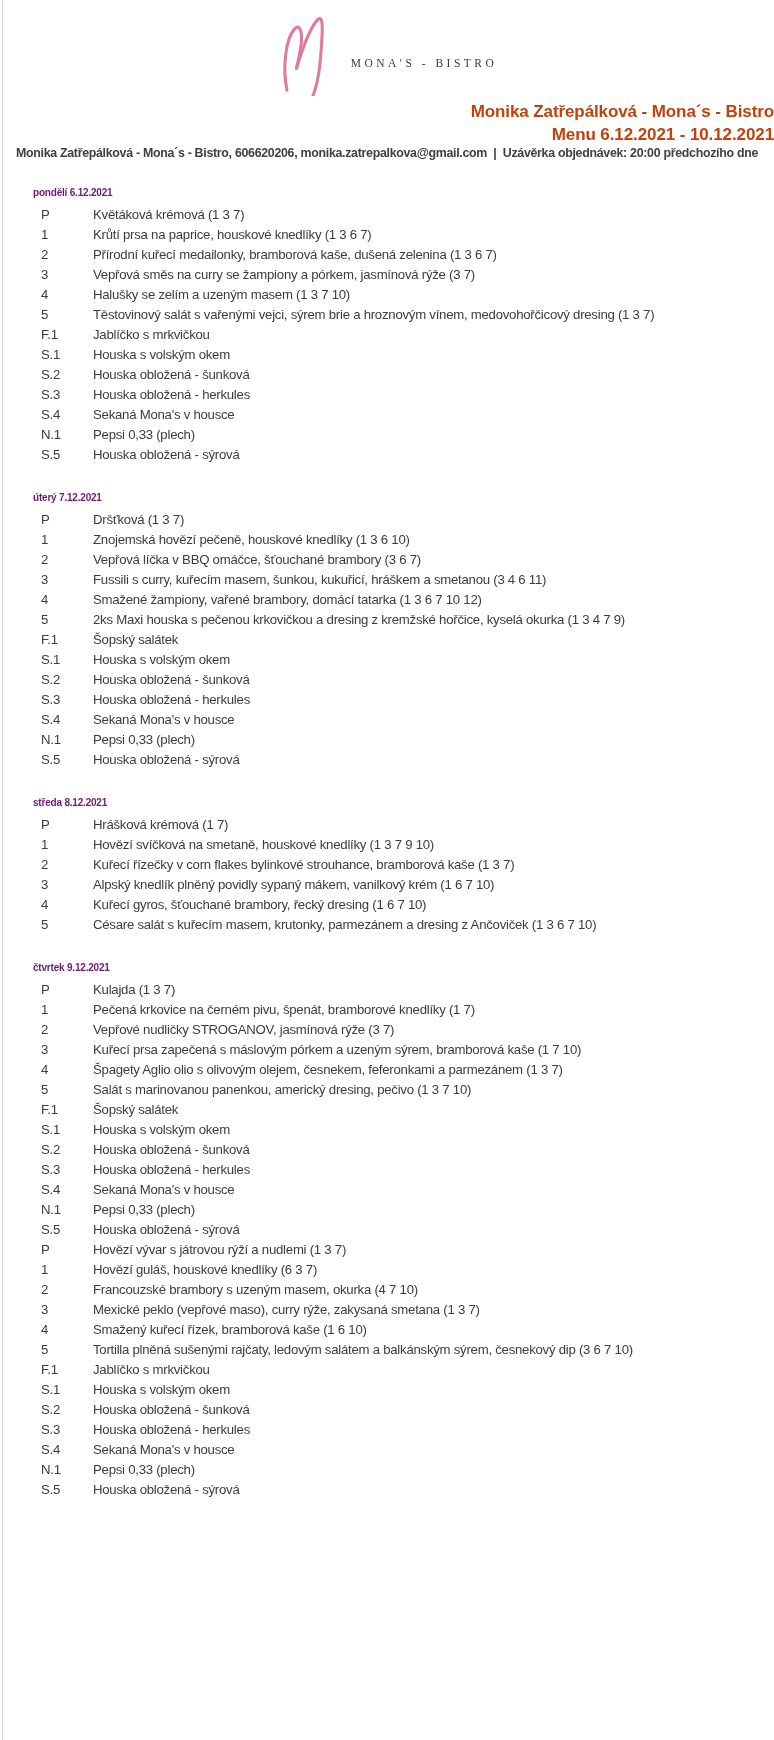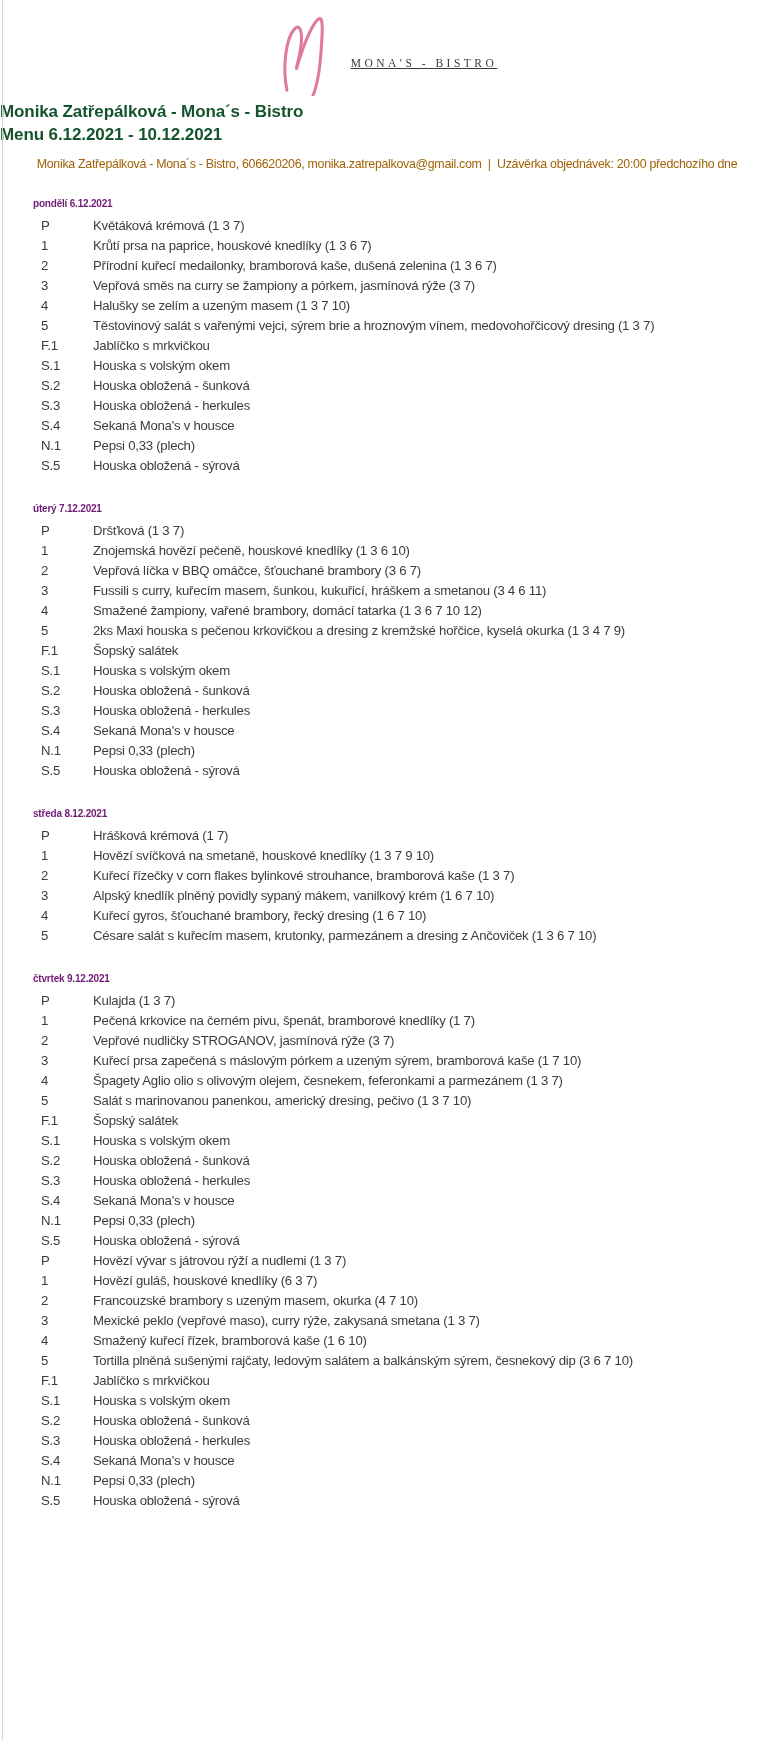--- a/index.html
+++ b/index.html
@@ -18,48 +18,47 @@
     width: 1px; height: 100%;
     background: #d4d4d4;
   }
   
   .logo-row {
     display: flex;
     justify-content: center;
     align-items: center;
     padding-top: 8px;
     height: 88px;
-    text-decoration: underline;
   }
   .logo-m { width: 62px; height: 88px; flex: 0 0 auto; }
   .logo-text {
     margin-left: 12px;
     margin-top: 22px;
     font-family: "Liberation Serif", serif;
     font-size: 11.5px;
     letter-spacing: 3.5px;
     color: #3d3d3d;
     white-space: nowrap;
   }
   .title-block {
-    text-align: left;
+    text-align: right;
     margin-top: 4px;
     font-weight: bold;
     font-size: 17px;
     line-height: 23px;
-    color: #14532d;
+    color: #c2410c;
     letter-spacing: -0.1px;
   }
   .contact-line {
-    margin-top: 11px;
     text-align: center;
     font-size: 12.4px;
     letter-spacing: -0.3px;
-    color: #a16207;
+    color: #404040;
     white-space: pre-wrap;
+    font-weight: bold;
   }
   
   .menu { padding-left: 33px; padding-right: 20px; }
   .day-title {
     margin: 27px 0 7px 0;
     font-size: 10px;
     font-weight: bold;
     color: #701a75;
     letter-spacing: -0.2px;
   }

